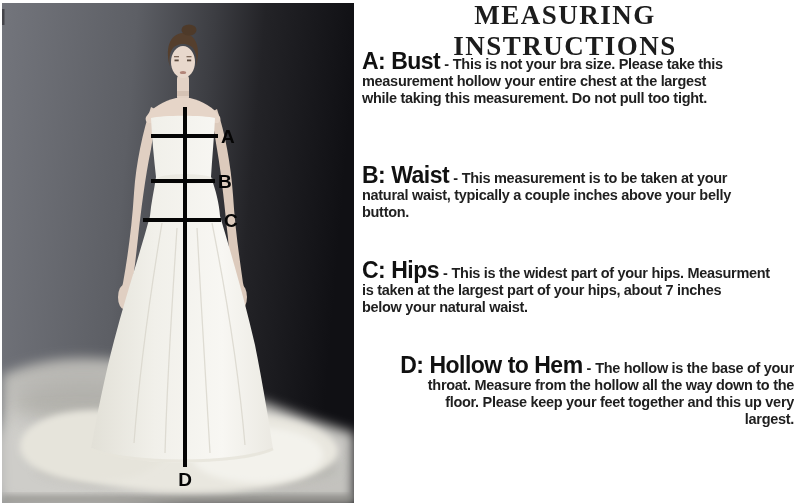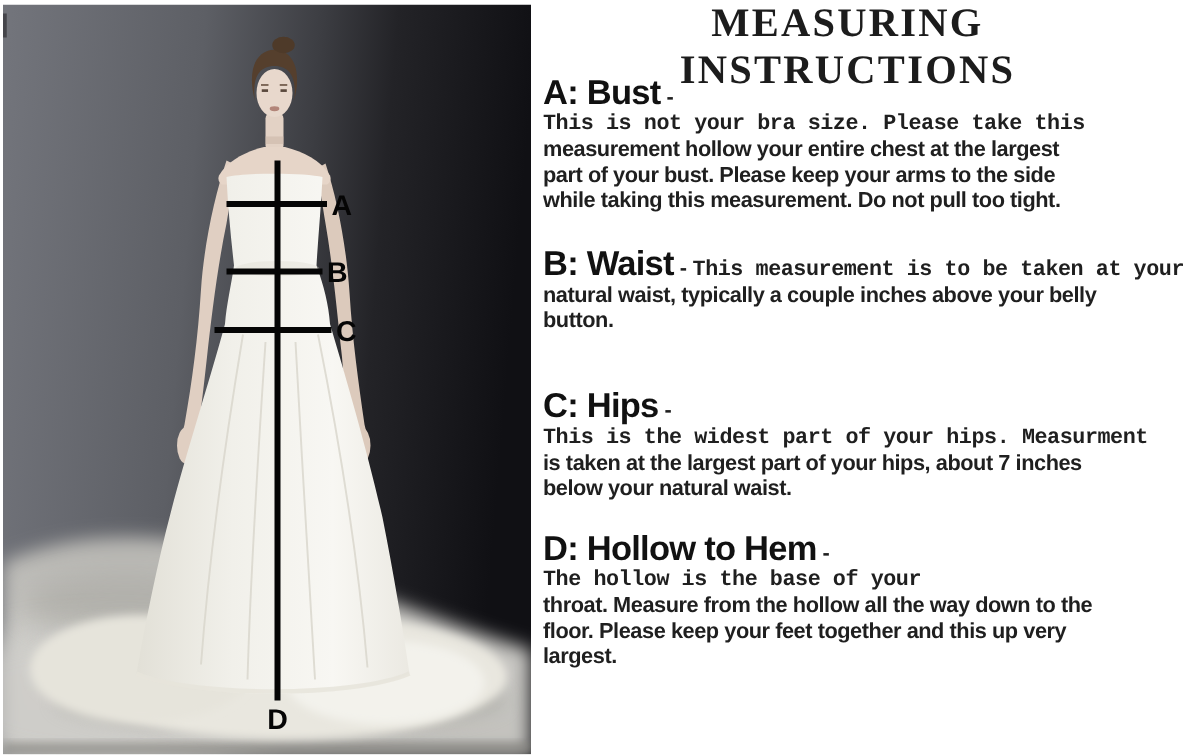--- a/index.html
+++ b/index.html
@@ -26,25 +26,25 @@
     color:#1c1c1c;
   }
   .sec {
     position:absolute; left:2px; width:432px;
     font-weight:700; font-size:14.5px; line-height:17px;
     letter-spacing:-0.3px; color:#1f1f1f;
   }
   .sec .h  { font-size:23px; letter-spacing:-0.5px; color:#111; }
   .sec .dash { margin:0 4px; }
   .sec .l  { display:block; white-space:nowrap; }
-  .sec .l.first { display:inline;font-family:Liberation Mono, monospace; }
+  .sec .l.first { display:inline; }
   .sec-a { top:53px; }
   .sec-b { top:167px; }
   .sec-c { top:262px; }
-  .sec-d { top:357px; }
+  .sec-d { top:357px;text-align:right; }
 </style>
 </head>
 <body>
 
 <div class="canvas">
 
   <div class="photo">
     <svg viewBox="0 0 352 500" preserveAspectRatio="none">
       <defs>
         <linearGradient id="bg" x1="0" y1="0" x2="1" y2="0.12">
@@ -130,21 +130,20 @@
       </g>
     </svg>
   </div>
 
   <div class="rightcol">
     <div class="title">MEASURING INSTRUCTIONS</div>
 
     <p class="sec sec-a">
       <span class="h">A: Bust</span><span class="dash">-</span><span class="l first">This is not your bra size. Please take this</span>
       <span class="l">measurement hollow your entire chest at the largest</span>
-      <span class="l">part of your bust. Please keep your arms to the side</span>
       <span class="l">while taking this measurement. Do not pull too tight.</span>
     </p>
 
     <p class="sec sec-b">
       <span class="h">B: Waist</span><span class="dash">-</span><span class="l first">This measurement is to be taken at your</span>
       <span class="l">natural waist, typically a couple inches above your belly</span>
       <span class="l">button.</span>
     </p>
 
     <p class="sec sec-c">

